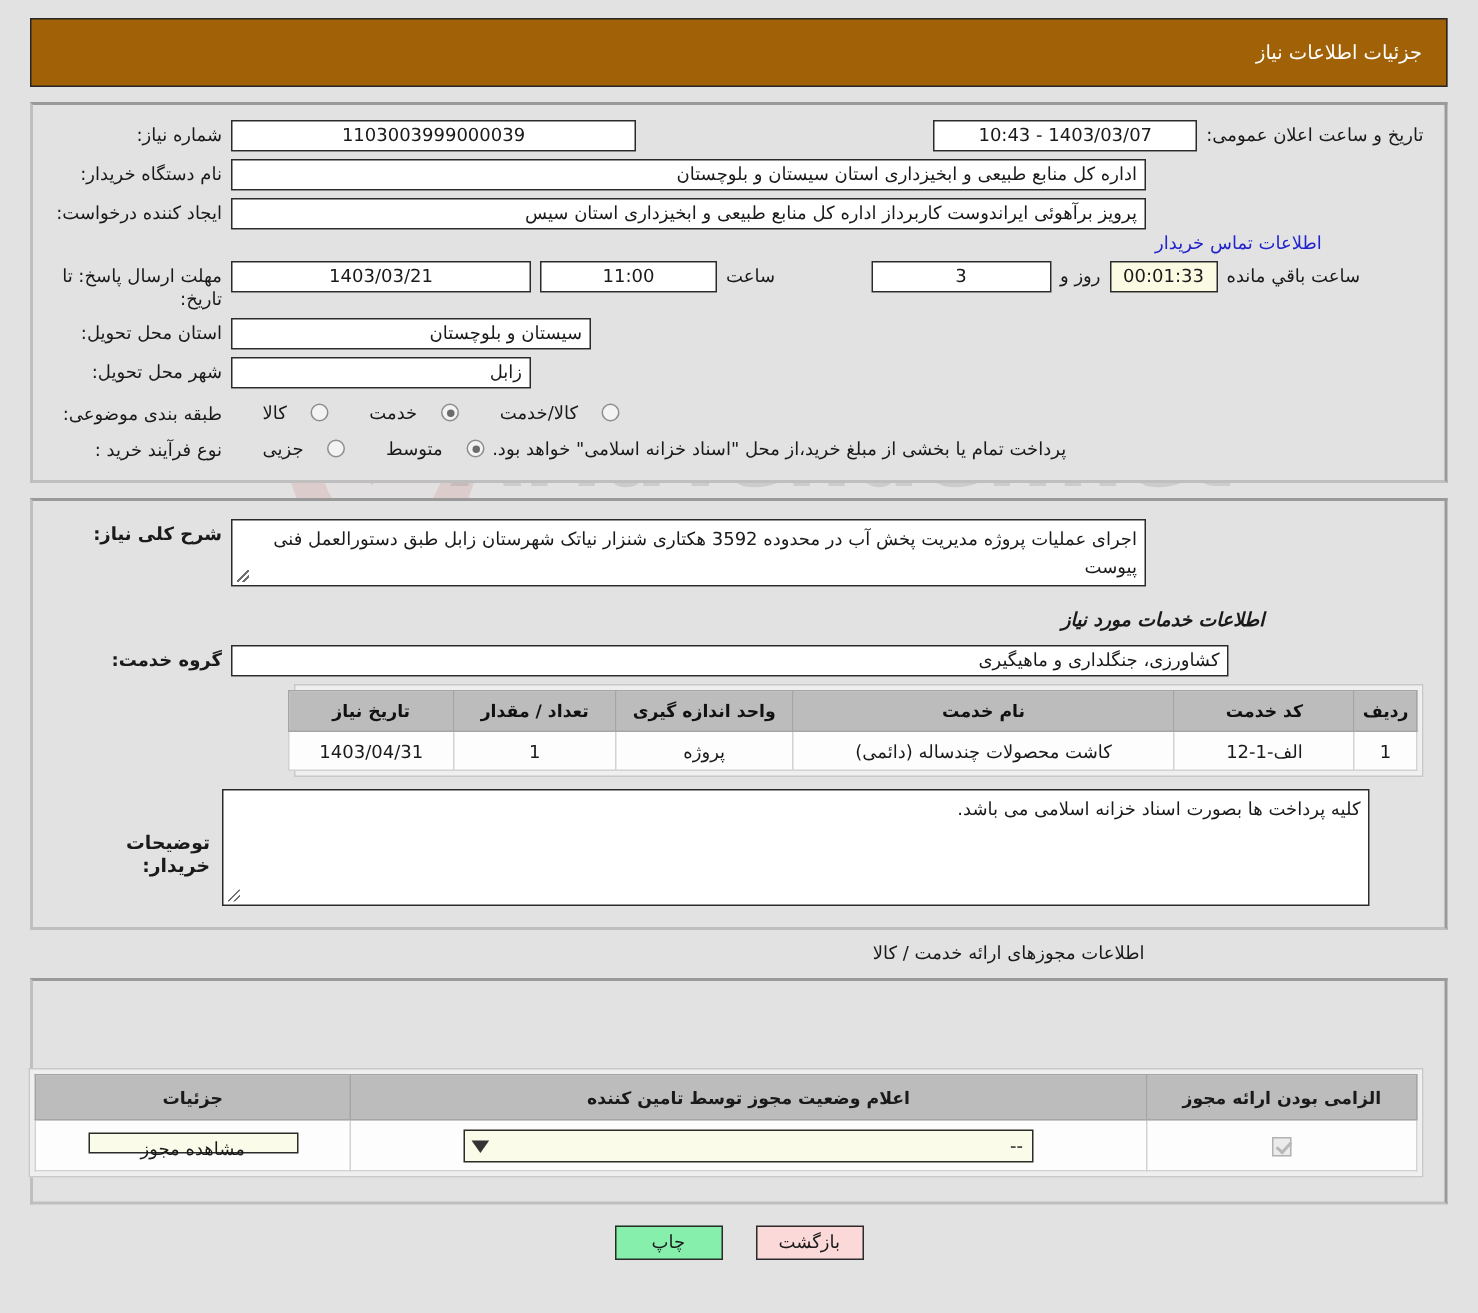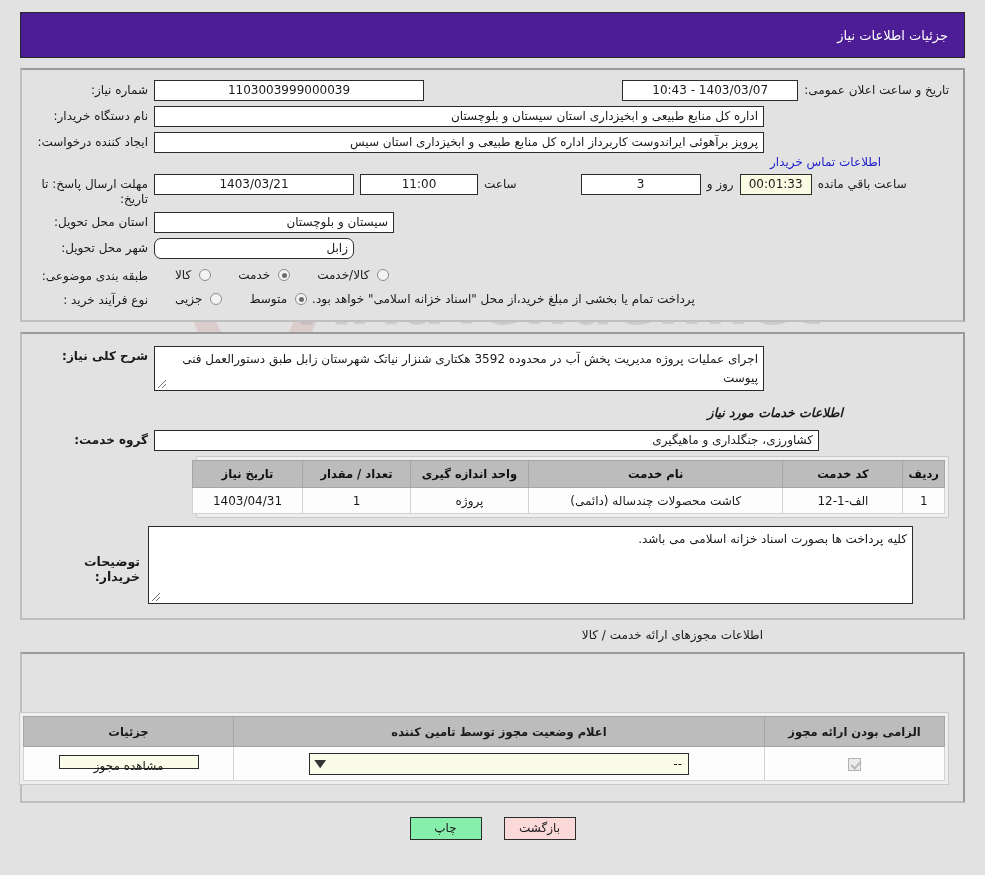--- a/index.html
+++ b/index.html
@@ -62,21 +62,21 @@
     transform: rotate(-48deg);
     z-index: 2;
   }
 
   .content { position: relative; z-index: 2; }
 
   
   .header-bar {
     margin: 12px 20px 0 20px;
     height: 46px;
-    background: #4c1d95;
+    background: #a16207;
     border: 1px solid #262626;
     display: flex;
     align-items: center;
     justify-content: flex-start;
     padding: 0 16px;
   }
   .header-title {
     color: #ffffff;
     font-size: 13px;
   }
@@ -136,21 +136,21 @@
   
   .w-need-no   { width: 270px; }
   .w-pubdate   { width: 176px; }
   .w-buyer     { width: 610px; }
   .w-creator   { width: 610px; }
   .w-date      { width: 200px; }
   .w-time      { width: 118px; }
   .w-days      { width: 120px; }
   .w-timer     { width: 72px; }
   .w-province  { width: 240px; }
-  .w-city      { width: 200px; border-radius: 7px; }
+  .w-city      { width: 200px; }
   .w-servgroup { width: 665px; }
 
   .link {
     color: #2222cc;
     text-decoration: none;
     font-size: 12px;
     padding-top: 3px;
     white-space: nowrap;
     cursor: pointer;
     margin-top: 20px;
@@ -161,21 +161,21 @@
     display: flex;
     align-items: center;
     justify-content: flex-end;
     gap: 5px;
     margin-bottom: 4px;
     padding-top: 2px;
   }
   .radio-opt {
     display: flex;
     align-items: center;
-    gap: 8px;
+    gap: 16px;
     margin-left: 22px;
     white-space: nowrap;
     font-size: 12px;
   }
   .radio {
     width: 12px; height: 12px;
     border-radius: 50%;
     border: 1px solid #8d8d8d;
     background: #f3f3f3;
     display: inline-block;

